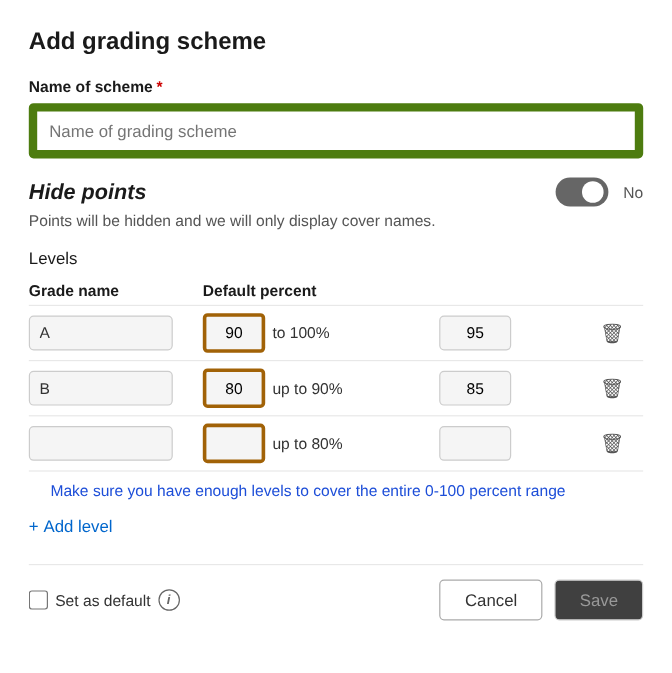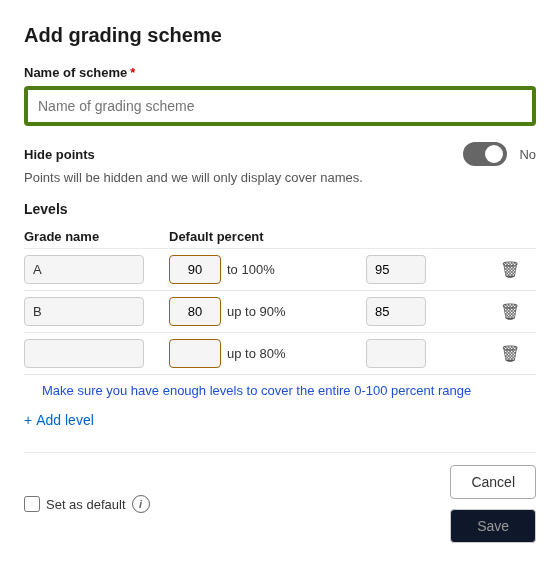--- a/index.html
+++ b/index.html
@@ -21,36 +21,37 @@
     .field-label {
       font-size: 13px;
       font-weight: 700;
       margin-bottom: 6px;
       color: #1a1a1a;
     }
     .required { color: #c00; margin-left: 3px; }
     .text-input {
       width: 100%;
       padding: 8px 10px;
-      border: 4px solid #4d7c0f;
+      border: 7px solid #4d7c0f;
       border-radius: 4px;
       font-size: 14px;
       color: #888;
       outline: none;
     }
     .toggle-row {
       display: flex;
       align-items: center;
       justify-content: space-between;
       margin: 16px 0 4px 0;
     }
     .toggle-label {
-      font-size: 13px;
+      font-size: 18px;
       font-weight: 600;
       color: #1a1a1a;
+      font-style: italic;
     }
     .toggle-right {
       display: flex;
       align-items: center;
       gap: 12px;
     }
     .toggle {
       position: relative;
       width: 44px;
       height: 24px;
@@ -79,21 +80,21 @@
     .hint-text {
       font-size: 13px;
       color: #555;
       margin-bottom: 16px;
     }
     .levels-section {
       margin-bottom: 8px;
     }
     .levels-title {
       font-size: 14px;
-      font-weight: 700;
+      font-weight: 400;
       margin-bottom: 8px;
       color: #1a1a1a;
     }
     .levels-header {
       display: grid;
       grid-template-columns: 145px 1fr 130px 40px;
       padding: 4px 0 4px 0;
       font-weight: 700;
       font-size: 13px;
       color: #1a1a1a;
@@ -118,39 +119,39 @@
       color: #333;
     }
     .percent-cell {
       display: flex;
       align-items: center;
       gap: 6px;
     }
     .percent-input {
       width: 52px;
       padding: 6px 8px;
-      border: 1px solid #a16207;
+      border: 3px solid #a16207;
       border-radius: 4px;
       font-size: 13px;
       background: #f5f5f5;
       text-align: center;
     }
     .percent-text {
       font-size: 13px;
       color: #333;
       white-space: nowrap;
     }
     .default-input {
       width: 60px;
       padding: 6px 8px;
       border: 1px solid #ccc;
       border-radius: 4px;
       font-size: 13px;
       background: #f5f5f5;
-      text-align: left;
+      text-align: center;
     }
     .delete-btn {
       background: none;
       border: none;
       cursor: pointer;
       color: #555;
       font-size: 16px;
       padding: 4px;
       display: flex;
       align-items: center;
@@ -205,37 +206,36 @@
       border-radius: 50%;
       font-size: 11px;
       color: #666;
       cursor: pointer;
       font-style: italic;
       font-weight: bold;
     }
     .footer-btns {
       display: flex;
       gap: 10px;
-      flex-direction: column;
     }
     .btn-cancel {
       padding: 8px 20px;
       border: 1.5px solid #aaa;
       border-radius: 4px;
       background: #fff;
       cursor: pointer;
       font-size: 14px;
       font-weight: 500;
       color: #333;
     }
     .btn-save {
       padding: 8px 20px;
       border: 1.5px solid #ccc;
       border-radius: 4px;
-      background: #0f172a;
+      background: #404040;
       cursor: not-allowed;
       font-size: 14px;
       font-weight: 500;
       color: #999;
     }
   </style>
 </head>
 <body>
 
 <h1>Add grading scheme</h1>

